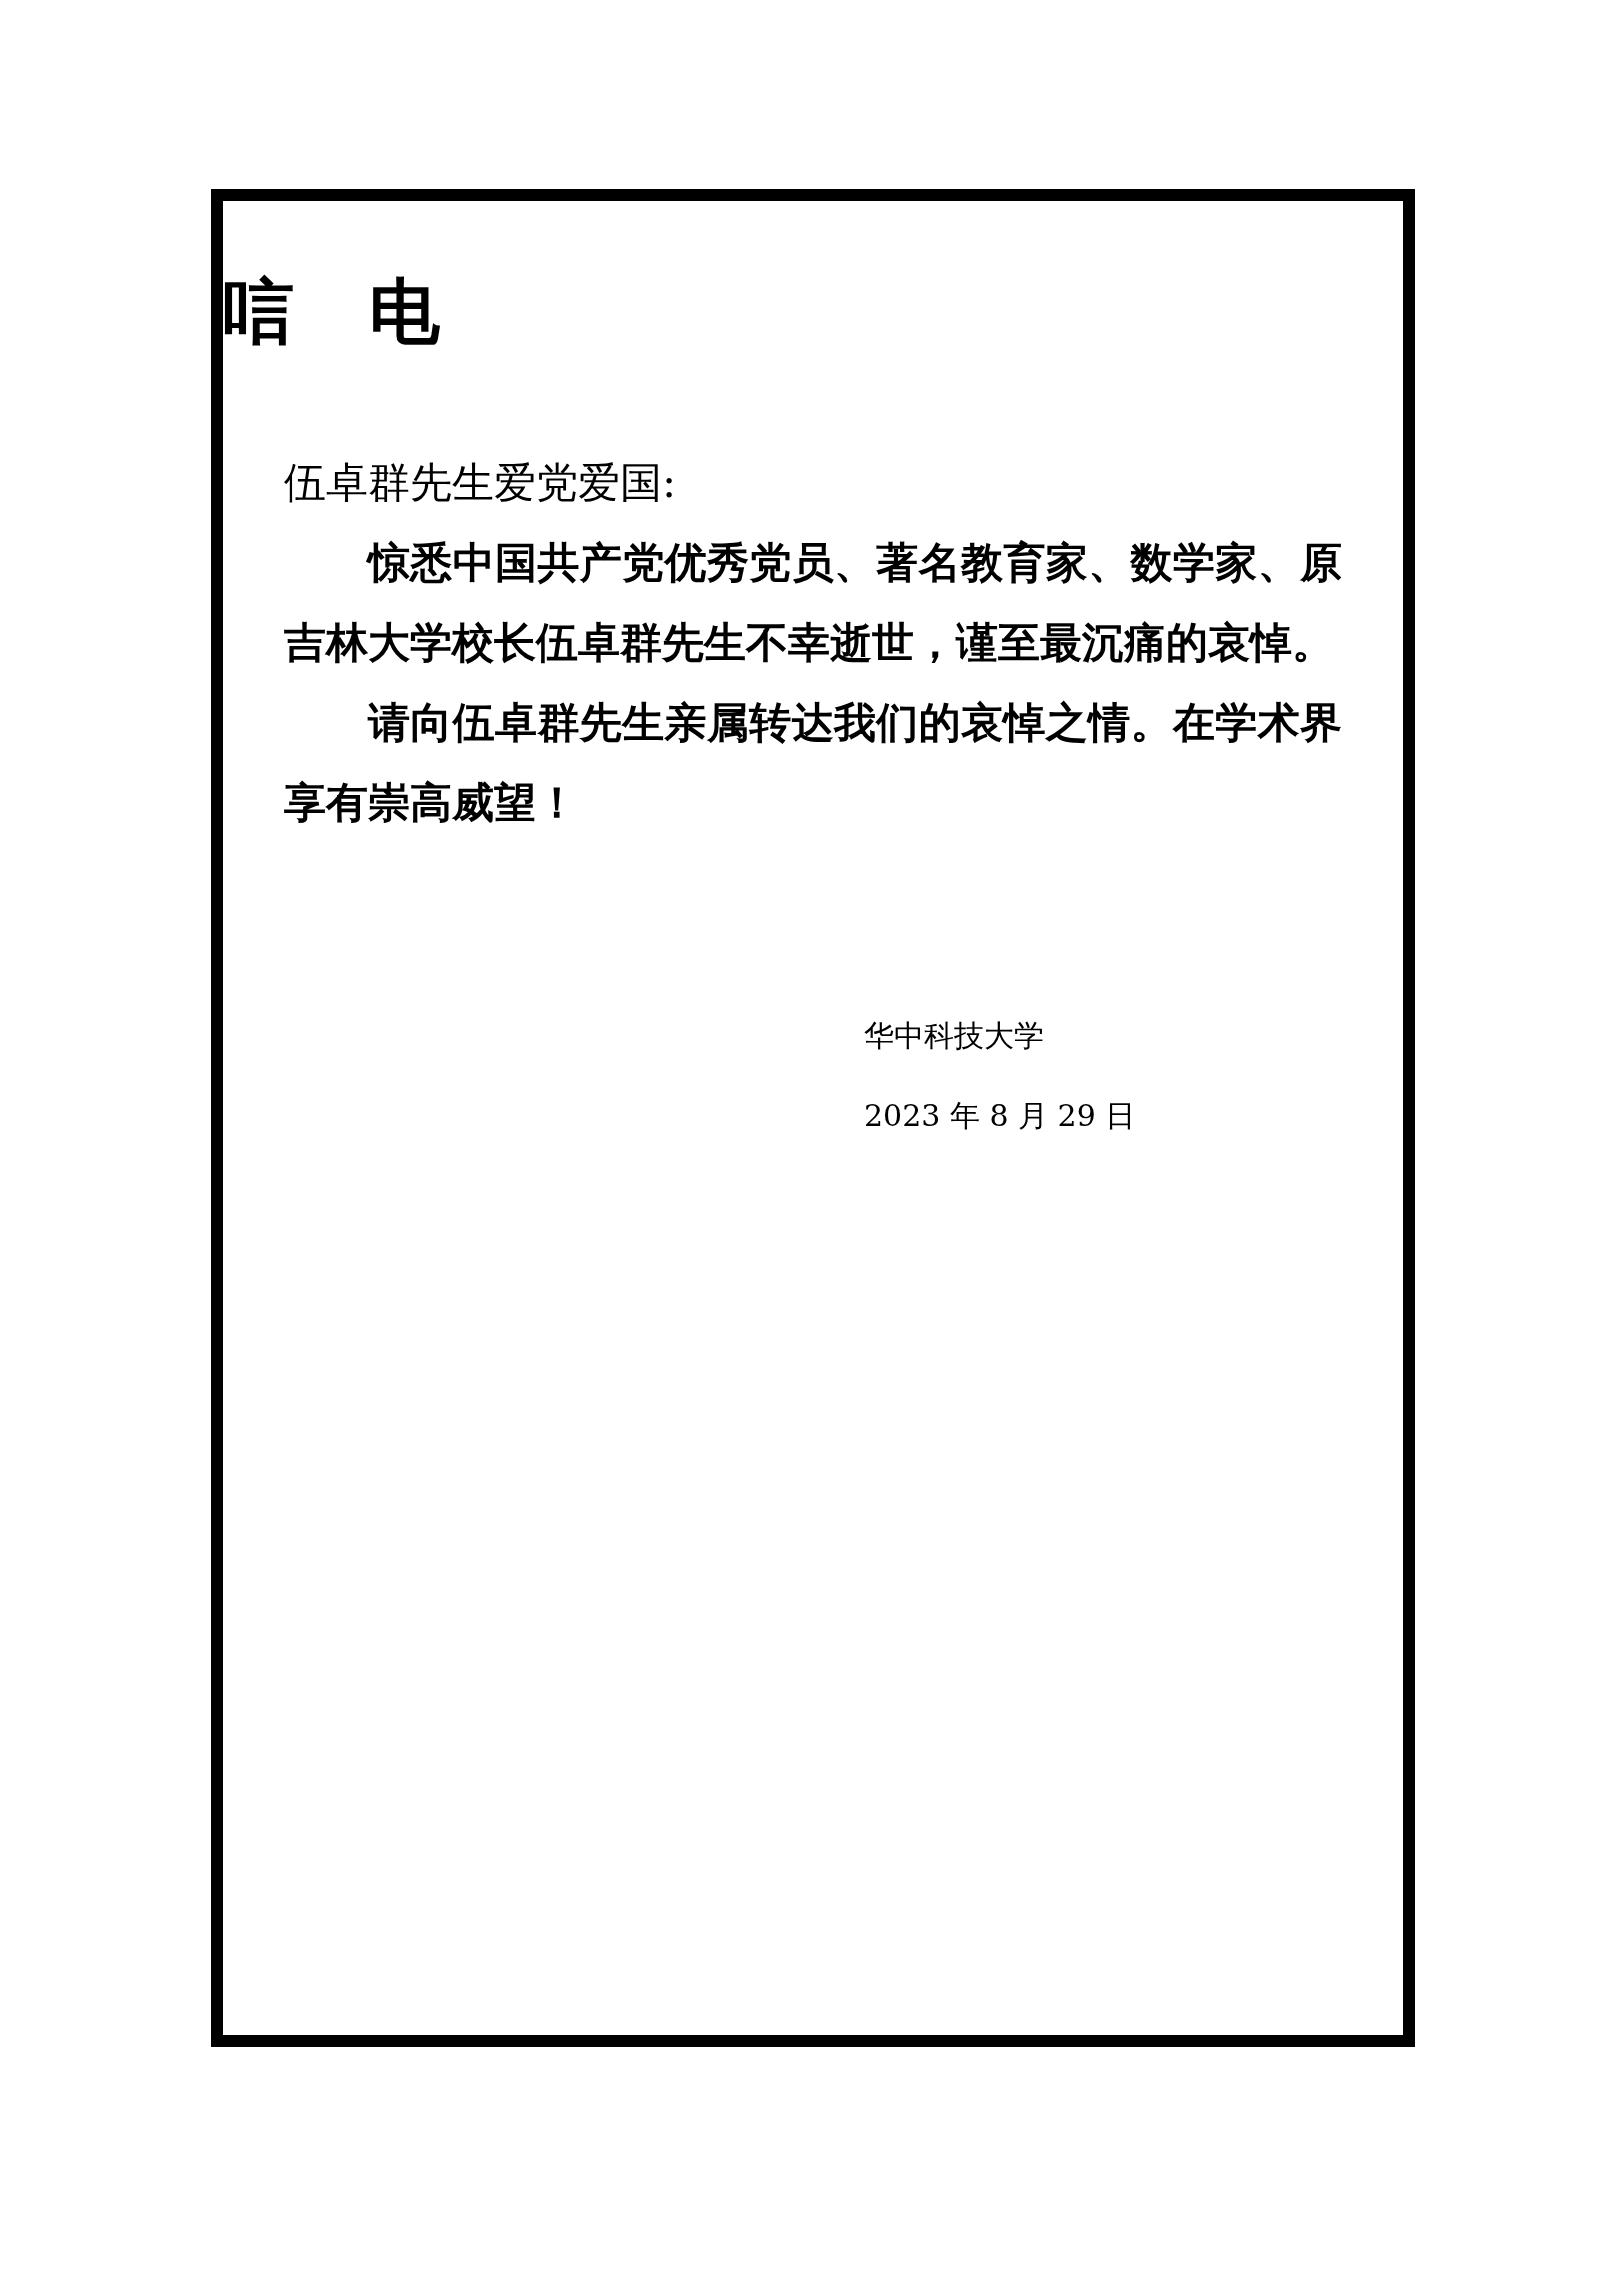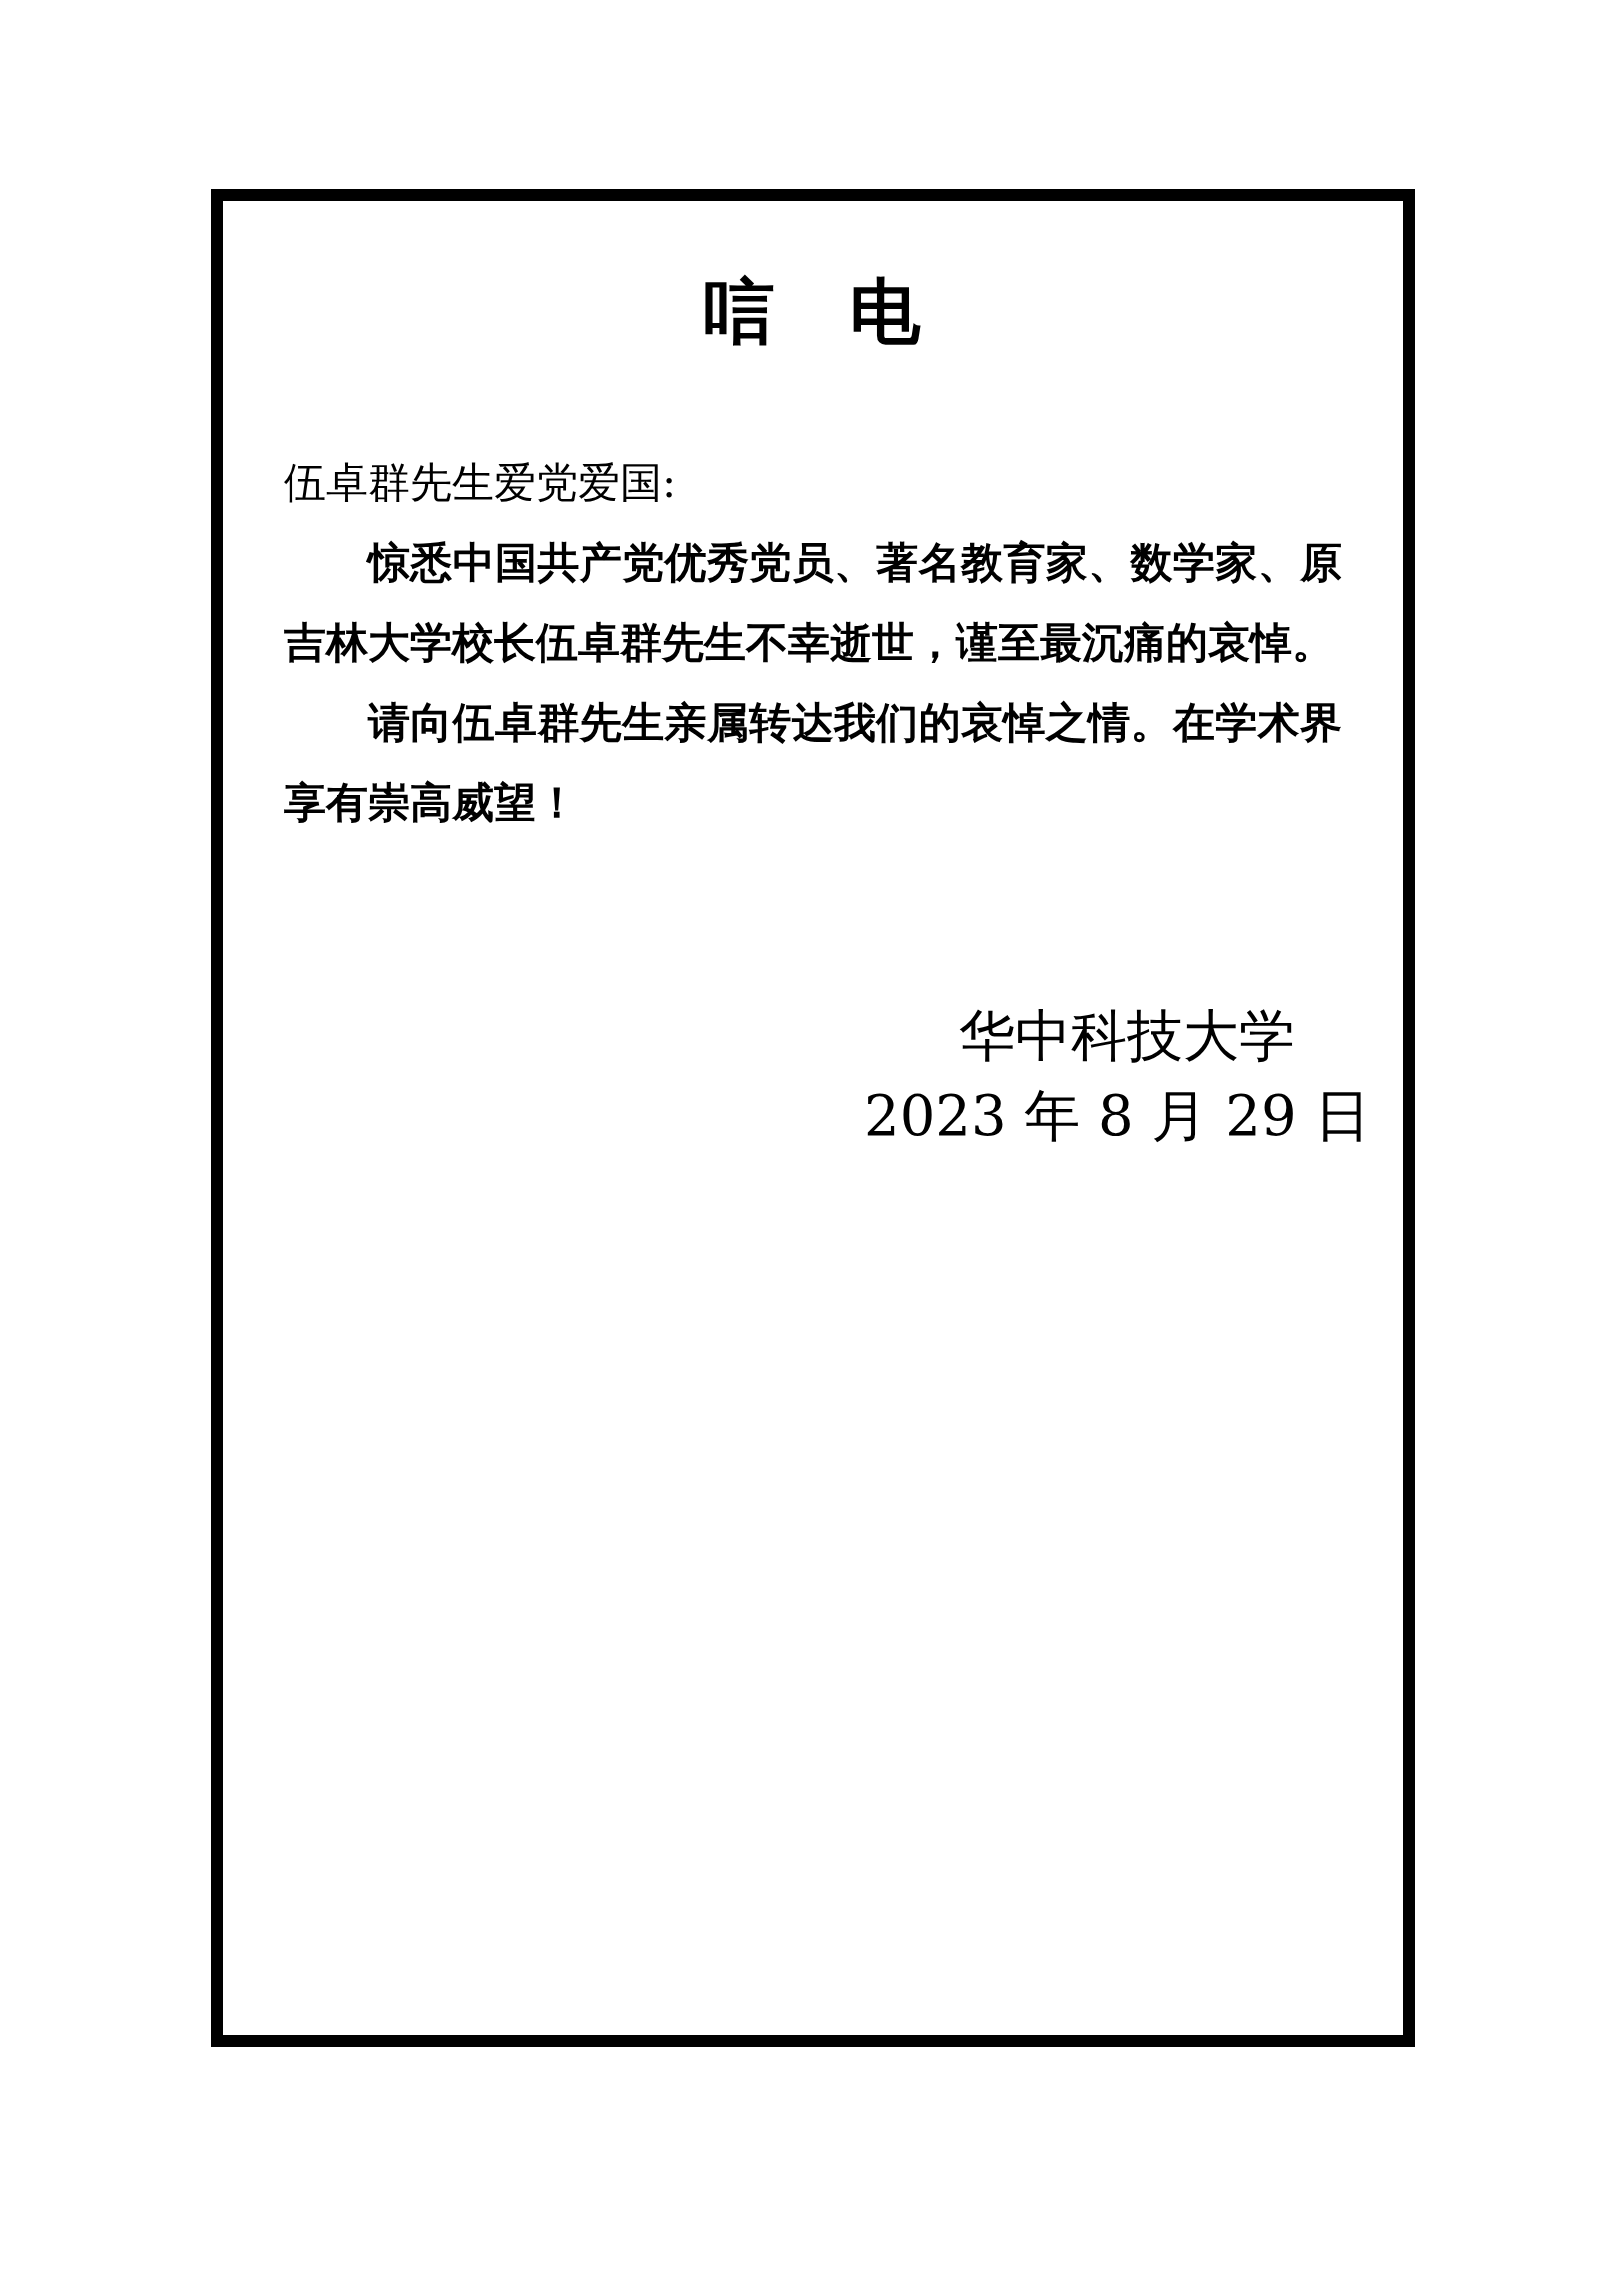--- a/index.html
+++ b/index.html
@@ -19,21 +19,21 @@
     left: 211px;
     top: 189px;
     width: 1204px;
     height: 1858px;
     border: 12.7px solid #000000;
     box-sizing: border-box;
     background: #ffffff;
   }
   .doc-title {
     margin: 71px 0 0 0;
-    text-align: center;
+    text-align: left;
     font-family: "DejaVu Serif", "Liberation Serif", serif;
     font-weight: bold;
     font-size: 71px;
     line-height: 1.1;
     color: #000000;
     letter-spacing: 2px;
   }
   .doc-body {
     margin: 93px 61px 0 61px;
     font-family: "DejaVu Serif", "Liberation Serif", serif;
@@ -48,23 +48,23 @@
     text-indent: 0;
   }
   .para {
     margin: 0;
     text-indent: 2em;
     font-weight: bold;
   }
   .signature {
     margin: 153px 47px 0 auto;
     width: 431px;
-    text-align: right;
+    text-align: left;
     font-family: "DejaVu Serif", "Liberation Serif", serif;
-    font-size: 56px;
+    font-size: 30px;
     line-height: 80px;
     color: #000000;
   }
   .signature div {
     white-space: nowrap;
   }
 </style>
 </head>
 <body>
 

